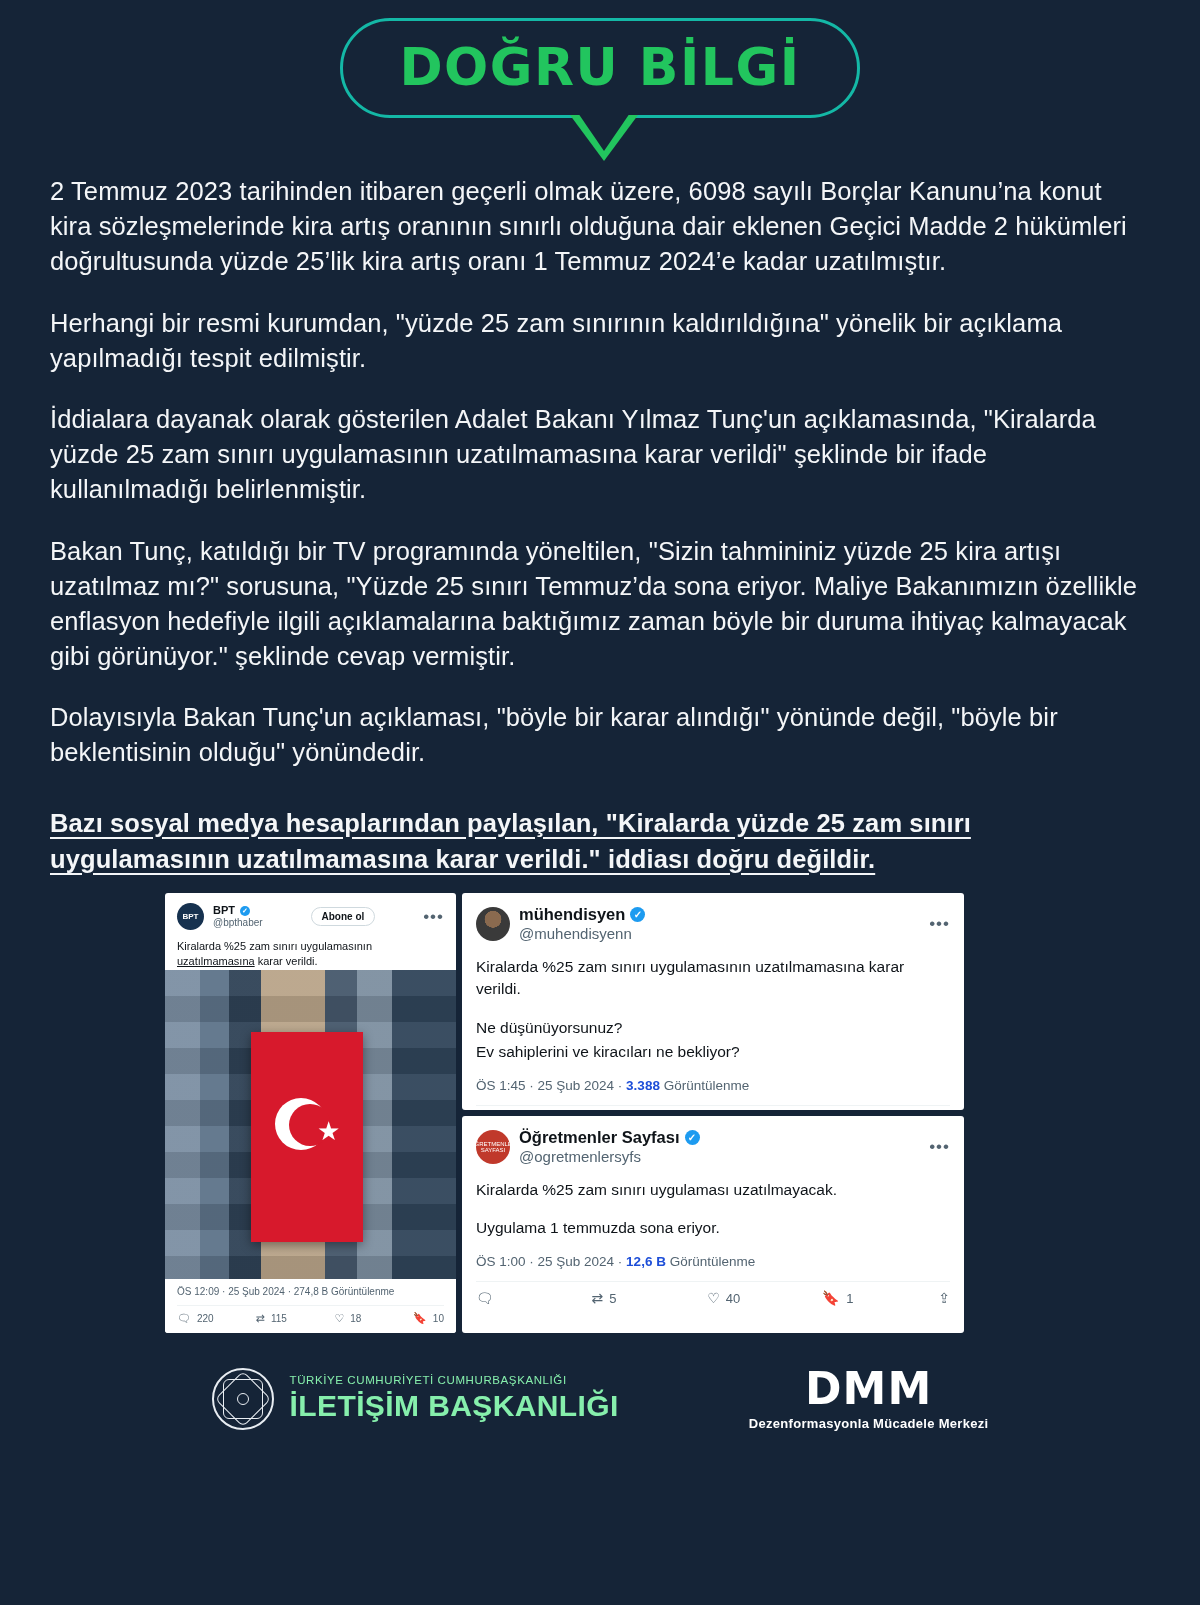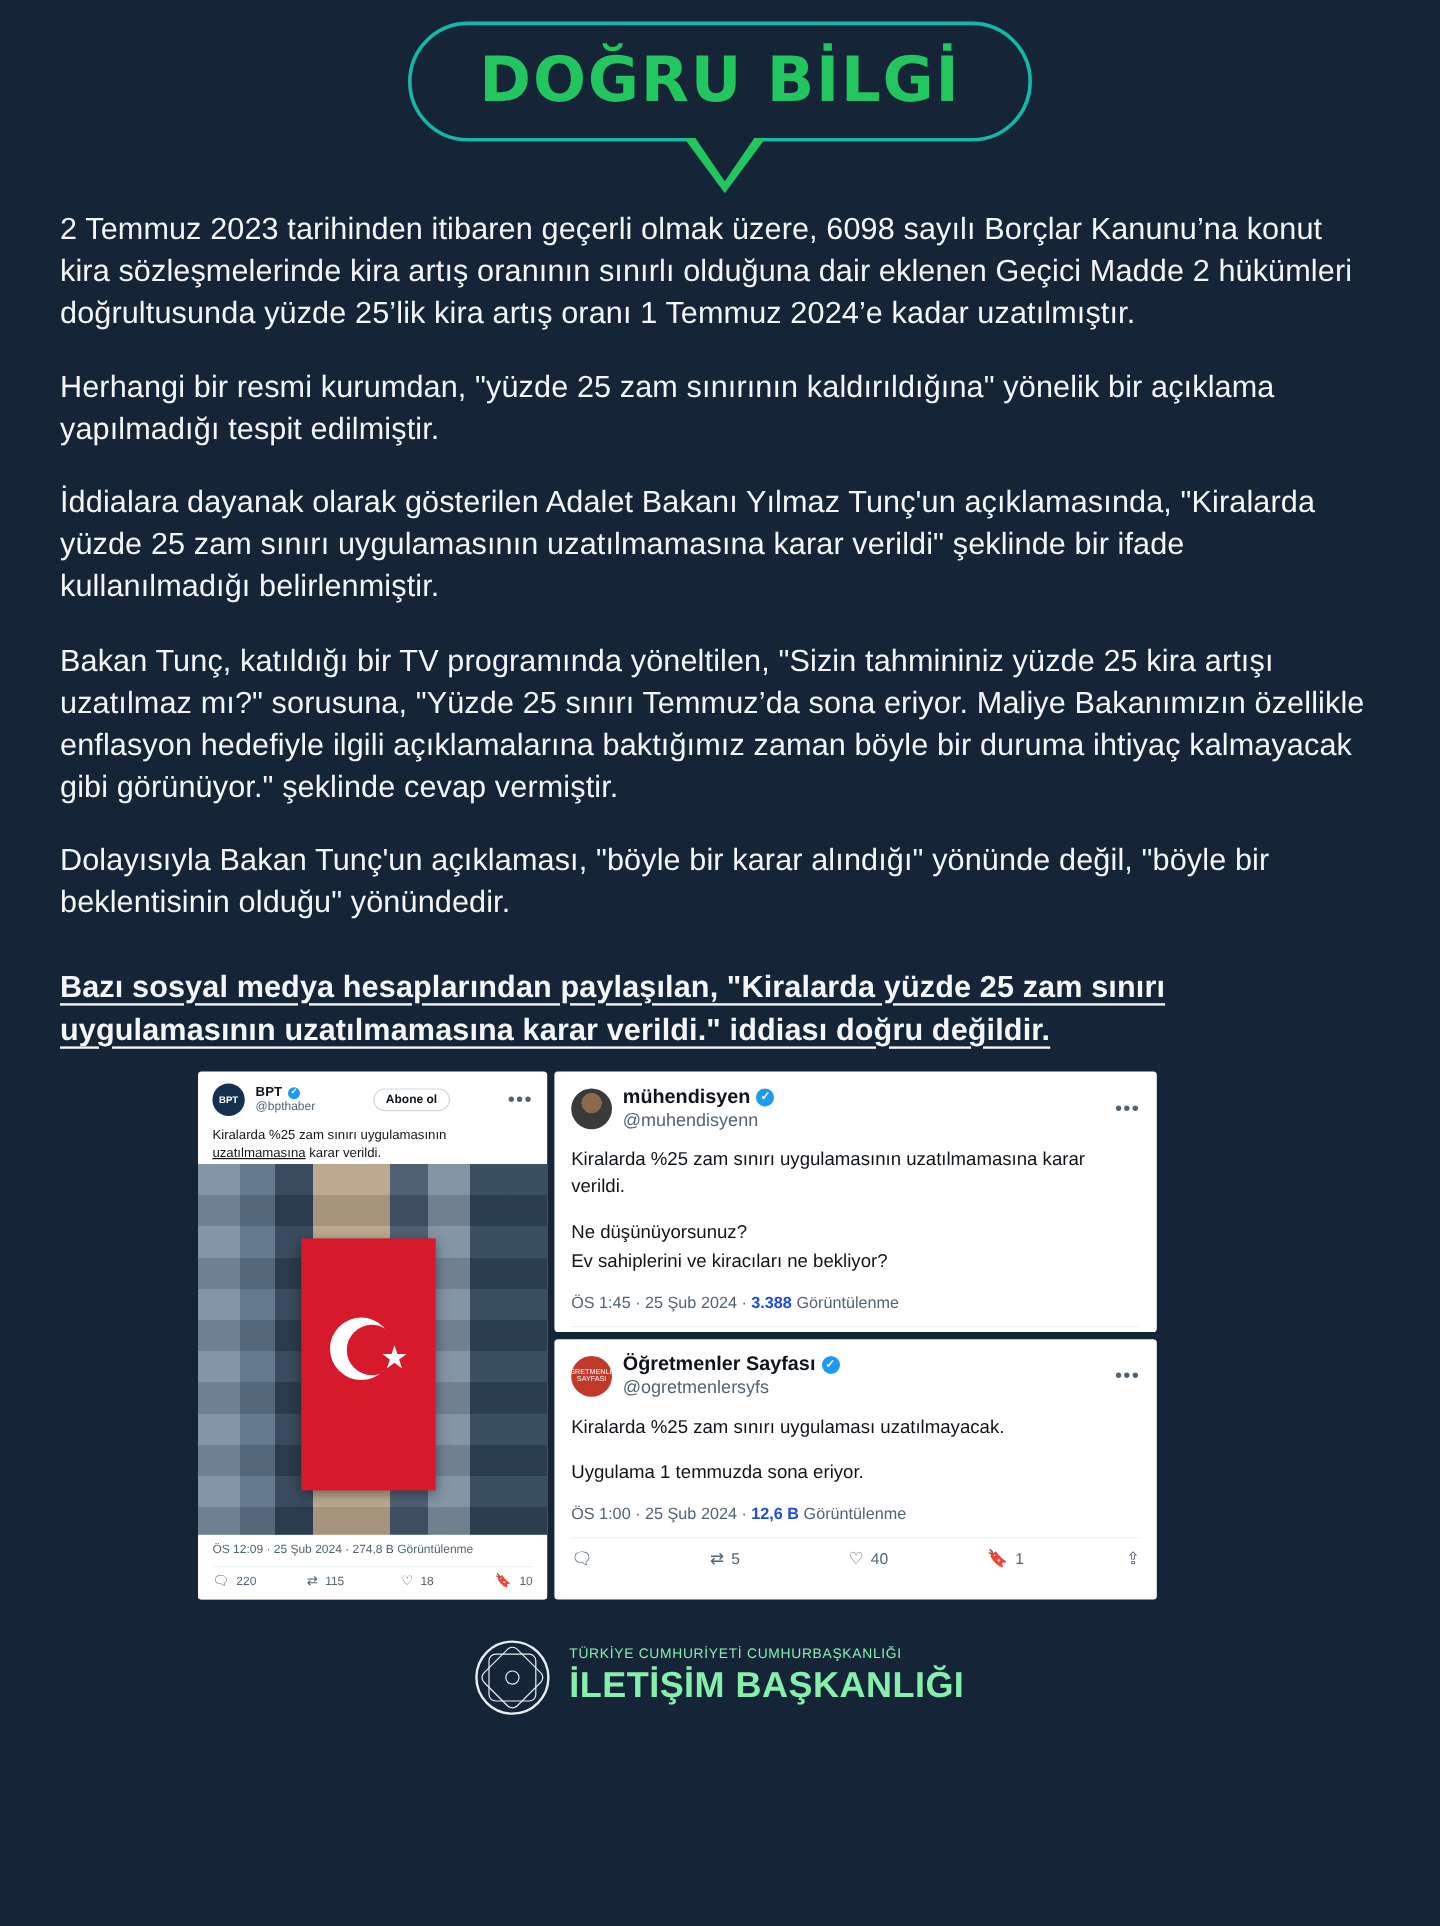--- a/index.html
+++ b/index.html
@@ -465,13 +465,17 @@
 <div class="footer">
   <div class="logo-left">
     <div class="emblem">
       <div class="emblem-dot"></div>
     </div>
     <div class="logo-left-text">
       <div class="t1">TÜRKİYE CUMHURİYETİ CUMHURBAŞKANLIĞI</div>
       <div class="t2">İLETİŞİM BAŞKANLIĞI</div>
     </div>
   </div>
+  <div class="dmm">
+    <div class="t1">DMM</div>
+    <div class="t2">Dezenformasyonla Mücadele Merkezi</div>
+  </div>
 </div>
 
 </body></html>

